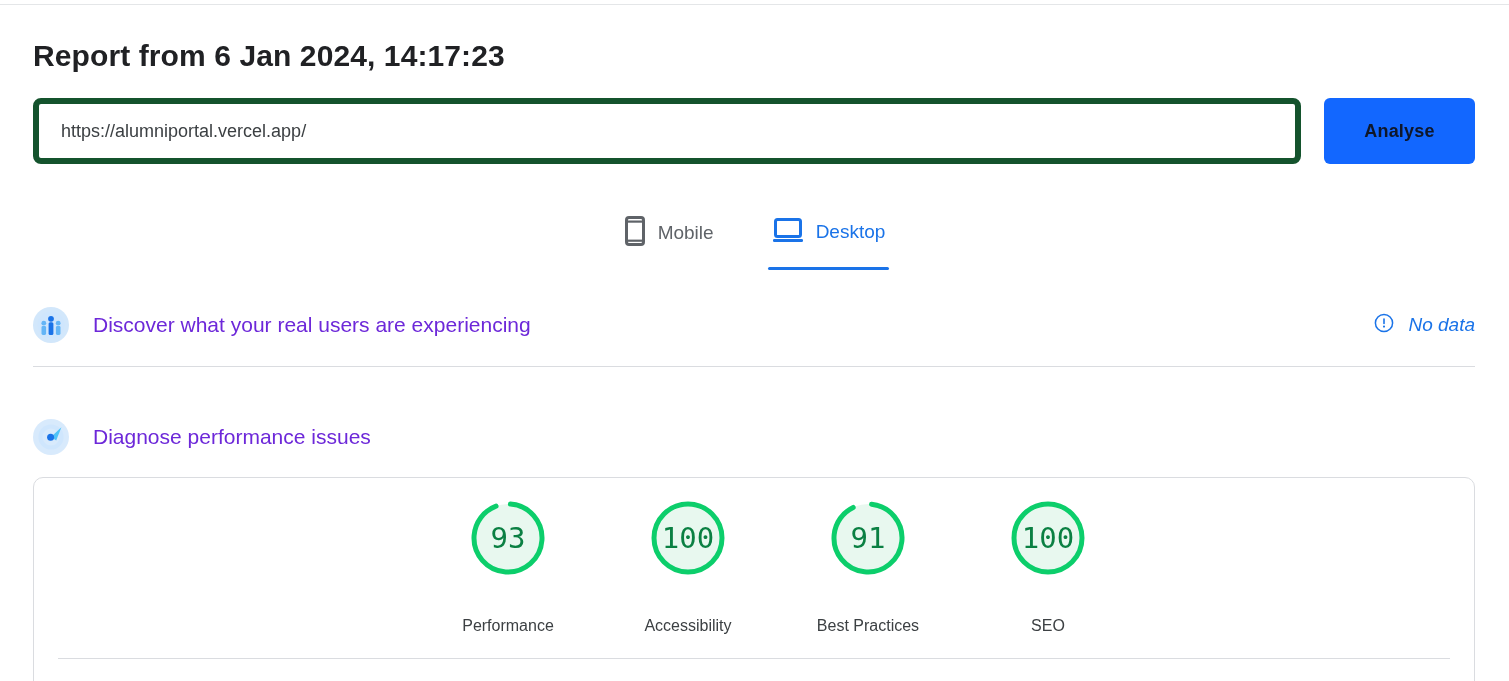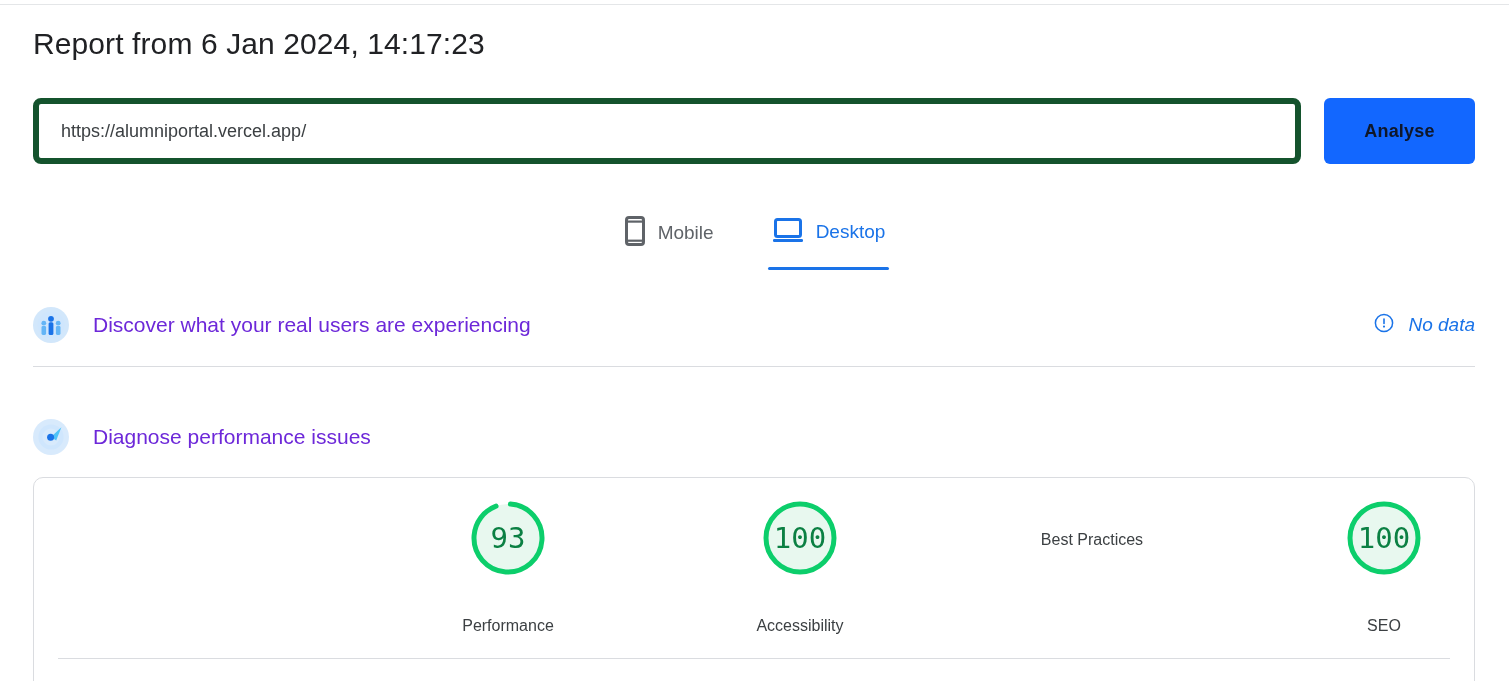--- a/index.html
+++ b/index.html
@@ -33,24 +33,24 @@
     left: 0;
     width: 1509px;
     height: 681px;
     padding: 0 32px;
   }
 
   
   .report-title {
     position: absolute;
     left: 33px;
-    top: 24px;
+    top: 36px;
     font-size: 30px;
     line-height: 40px;
-    font-weight: 400;
+    font-weight: 700;
     color: #202124;
     letter-spacing: 0.1px;
     white-space: nowrap;
   }
 
   
   .url-row {
     position: absolute;
     left: 33px;
     top: 98px;
@@ -190,23 +190,23 @@
     border-radius: 10px;
     background: #ffffff;
     overflow: hidden;
   }
   .gauges {
     position: absolute;
     left: 0;
     top: 19px;
     width: 100%;
     display: flex;
-    justify-content: space-between;
+    justify-content: flex-start;
     padding-left: 384px;
-    gap: 8px;
+    gap: 0;
   }
   .gauge-cell {
     width: 180px;
     display: flex;
     flex-direction: column;
     align-items: center;
     cursor: pointer;
   }
   .gauge-ring { display: block; }
   .gauge-label {
@@ -326,20 +326,27 @@
           <svg width="82" height="82" viewBox="0 0 82 82" aria-hidden="true">
             <circle cx="41" cy="41" r="34" fill="#e8f8ef"></circle>
             <circle cx="41" cy="41" r="34" fill="none" stroke="#0cce6b" stroke-width="5" stroke-linecap="round" stroke-dasharray="213.6 0" transform="rotate(-90 41 41)"></circle>
             <text x="41" y="41" text-anchor="middle" dominant-baseline="central" font-family="'DejaVu Sans Mono', monospace" font-size="29" fill="#0b8043">100</text>
           </svg>
         </span>
         <span class="gauge-label">Accessibility</span>
       </div>
 
       <div class="gauge-cell">
+        <span class="gauge-ring">
+          <svg width="82" height="82" viewBox="0 0 82 82" aria-hidden="true">
+            <circle cx="41" cy="41" r="34" fill="#e8f8ef"></circle>
+            <circle cx="41" cy="41" r="34" fill="none" stroke="#0cce6b" stroke-width="5" stroke-linecap="round" stroke-dasharray="194.4 213.6" transform="rotate(-84 41 41)"></circle>
+            <text x="41" y="41" text-anchor="middle" dominant-baseline="central" font-family="'DejaVu Sans Mono', monospace" font-size="29" fill="#0b8043">91</text>
+          </svg>
+        </span>
         <span class="gauge-label">Best Practices</span>
       </div>
 
       <div class="gauge-cell">
         <span class="gauge-ring">
           <svg width="82" height="82" viewBox="0 0 82 82" aria-hidden="true">
             <circle cx="41" cy="41" r="34" fill="#e8f8ef"></circle>
             <circle cx="41" cy="41" r="34" fill="none" stroke="#0cce6b" stroke-width="5" stroke-linecap="round" stroke-dasharray="213.6 0" transform="rotate(-90 41 41)"></circle>
             <text x="41" y="41" text-anchor="middle" dominant-baseline="central" font-family="'DejaVu Sans Mono', monospace" font-size="29" fill="#0b8043">100</text>
           </svg>

